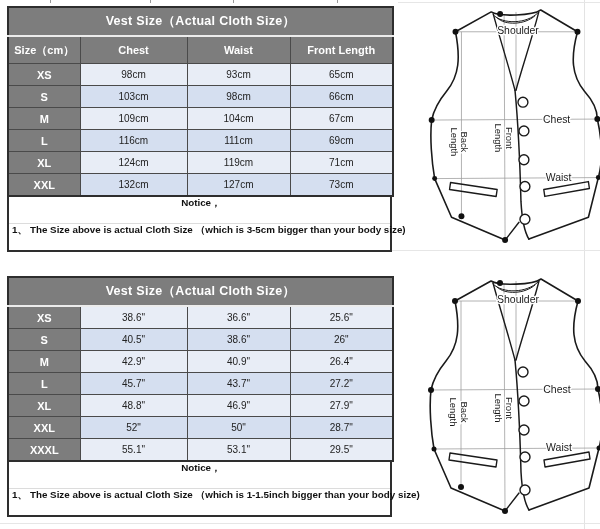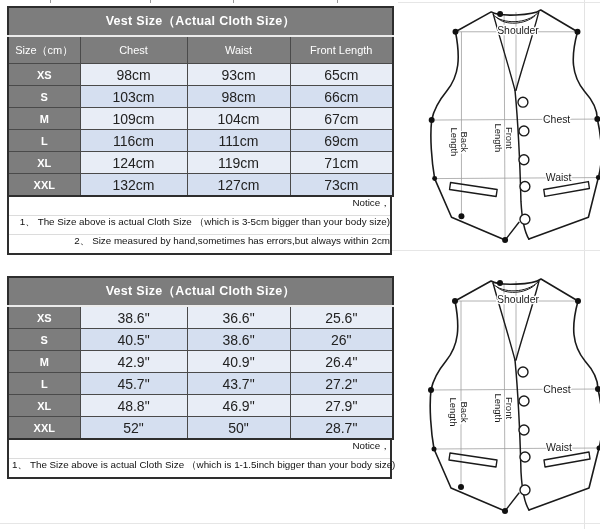--- a/index.html
+++ b/index.html
@@ -13,28 +13,28 @@
 
   
   .size-section{position:absolute;left:7px;width:385px;}
   table.size-table{border-collapse:collapse;table-layout:fixed;width:385px;border:2px solid #2e2e2e;}
   table.size-table col.c0{width:72px;}
   table.size-table col.c1{width:107px;}
   table.size-table col.c2{width:103px;}
   table.size-table col.c3{width:103px;}
   th,td{padding:0;text-align:center;vertical-align:middle;}
   th.title-cell{height:27px;background:#7d7d7d;color:#ffffff;font-size:12.5px;font-weight:bold;letter-spacing:.3px;border-bottom:2px solid #ececec;text-align:center;}
-  th.col-head{height:26px;background:#7d7d7d;color:#ffffff;font-size:11px;font-weight:normal;border:1px solid #4a4a4a;margin-left:28px;}
+  th.col-head{height:26px;background:#7d7d7d;color:#ffffff;font-size:11px;font-weight:bold;border:1px solid #4a4a4a;margin-left:28px;}
   td.size-cell{height:21px;background:#7d7d7d;color:#ffffff;font-size:11px;font-weight:bold;border:1px solid #4a4a4a;border-top-color:#f2f2f2;margin-left:12px;}
-  td.val-cell{height:21px;color:#222222;font-size:14px;border:1px solid #4a4a4a;margin-top:28px;}
+  td.val-cell{height:21px;color:#222222;font-size:10px;border:1px solid #4a4a4a;margin-top:28px;}
   tbody tr:nth-child(odd) td.val-cell{background:#e8edf6;}
   tbody tr:nth-child(even) td.val-cell{background:#d5dff0;}
 
   .notice-box{box-sizing:border-box;width:385px;border:2px solid #2e2e2e;border-top:none;background:#ffffff;}
-  .notice-line{font-size:9.8px;line-height:11px;color:#111111;padding:0 0 7px 3px;border-bottom:1px solid #dcdcdc;text-align:right;white-space:nowrap;}
+  .notice-line{font-size:9.8px;line-height:11px;color:#111111;padding:0 0 15px 3px;border-bottom:1px solid #dcdcdc;text-align:center;white-space:nowrap;font-weight:bold;}
   .notice-line:last-child{border-bottom:none;}
 
   
   .vest-panel{position:absolute;left:421px;width:193px;}
   svg.vest{display:block;}
   svg.vest text{font-family:"Liberation Sans",sans-serif;fill:#1a1a1a;paint-order:stroke fill;stroke:#ffffff;stroke-width:2.5px;}
   .lbl{font-size:10.5px;}
   .lbl-rot{font-size:9.5px;}
 </style>
 </head>
@@ -105,21 +105,20 @@
             <td class="size-cell">XXL</td>
             <td class="val-cell">132cm</td>
             <td class="val-cell">127cm</td>
             <td class="val-cell">73cm</td>
           </tr>
         </tbody>
     </table>
     <div class="notice-box">
       <div class="notice-line">Notice，</div>
       <div class="notice-line">1、 The Size above is actual Cloth Size （which is 3-5cm bigger than your body size)</div>
-      <div class="notice-line">2、 Size measured by hand,sometimes has errors,but always within 2cm</div>
     </div>
   </div>
 
   <div class="size-section" style="top:276px;">
     <table class="size-table">
       <colgroup>
           <col class="c0">
           <col class="c1">
           <col class="c2">
           <col class="c3">
@@ -159,20 +158,26 @@
             <td class="val-cell">48.8"</td>
             <td class="val-cell">46.9"</td>
             <td class="val-cell">27.9"</td>
           </tr>
           <tr>
             <td class="size-cell">XXL</td>
             <td class="val-cell">52"</td>
             <td class="val-cell">50"</td>
             <td class="val-cell">28.7"</td>
           </tr>
+          <tr>
+            <td class="size-cell">XXXL</td>
+            <td class="val-cell">55.1"</td>
+            <td class="val-cell">53.1"</td>
+            <td class="val-cell">29.5"</td>
+          </tr>
         </tbody>
     </table>
     <div class="notice-box">
       <div class="notice-line">Notice，</div>
       <div class="notice-line">1、 The Size above is actual Cloth Size （which is 1-1.5inch bigger than your body size)</div>
     </div>
   </div>
 
   <div class="vest-panel" style="top:3px;">
     <svg id="vest-1" class="vest" width="190" height="248" viewBox="0 0 190 250">

